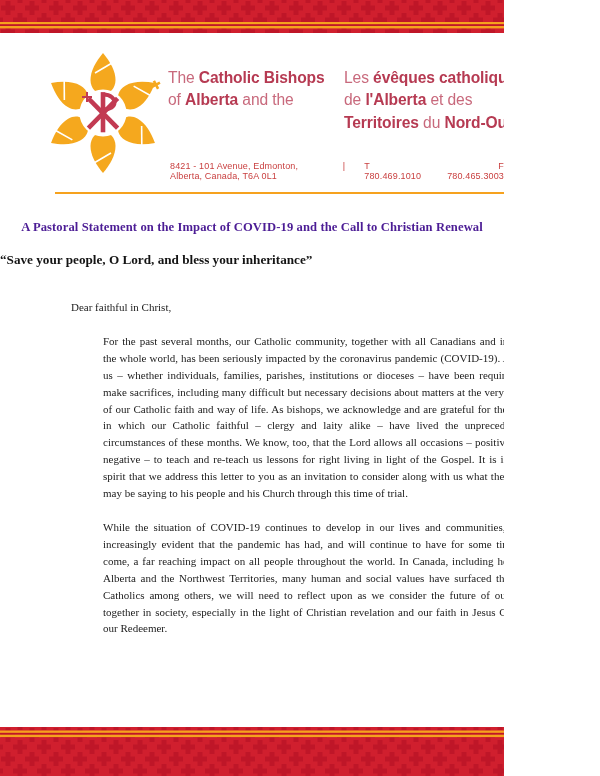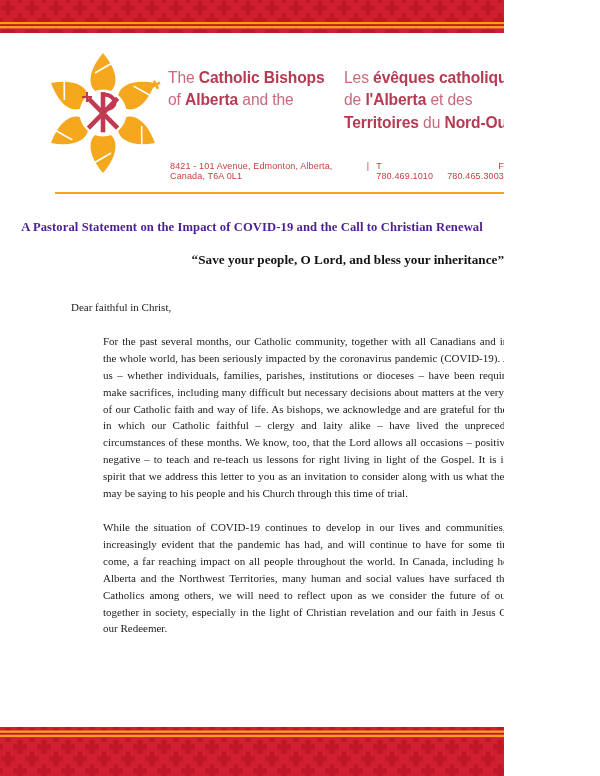--- a/index.html
+++ b/index.html
@@ -15,31 +15,31 @@
   .logo { position:absolute; left:40px; top:50px; width:126px; height:126px; }
 
   .org-col { position:absolute; top:67px; white-space:nowrap;
     font-size:15.6px; line-height:22.4px; letter-spacing:-0.1px; }
   .org-en { left:168px; }
   .org-fr { left:344px; }
   .lt { font-weight:400; color:#c8697c; }
   .bd { font-weight:700; color:#b63a52; }
 
   .contact { position:absolute; left:170px; top:161px; font-size:9px;
-    color:#c94040; display:flex; align-items:baseline; letter-spacing:0.15px; }
+    color:#c94040; display:flex; align-items:baseline; letter-spacing:0.15px;gap:12px; }
   .contact .sep { margin:0 7px; }
   .contact .fax { margin-left:14px;text-align:right; }
 
   .gold-rule { position:absolute; left:55px; top:192px; width:490px;
     height:2.2px; background:#f6a21e; }
 
   .doc-title { position:absolute; left:0; right:0; top:220px; text-align:center;
     font-family:"Liberation Serif", serif; font-weight:700; font-size:12.6px;
     color:#4c1d95; letter-spacing:0.1px; }
-  .doc-subtitle { position:absolute; left:0; right:0; top:252px; text-align:right;
+  .doc-subtitle { position:absolute; left:0; right:0; top:252px; text-align:left;
     font-family:"Liberation Serif", serif; font-weight:700; font-size:13.2px;
     color:#141414; }
 
   .letter { position:absolute; left:71px; width:458px; top:299px;
     font-family:"Liberation Serif", serif; font-size:11px;
     line-height:16.9px; color:#1b1b1b; }
   .letter p { text-align:justify; }
   .letter p.salutation { text-align:left; }
   .letter p + p { margin-top:17px;margin-left:32px; }
 </style>

